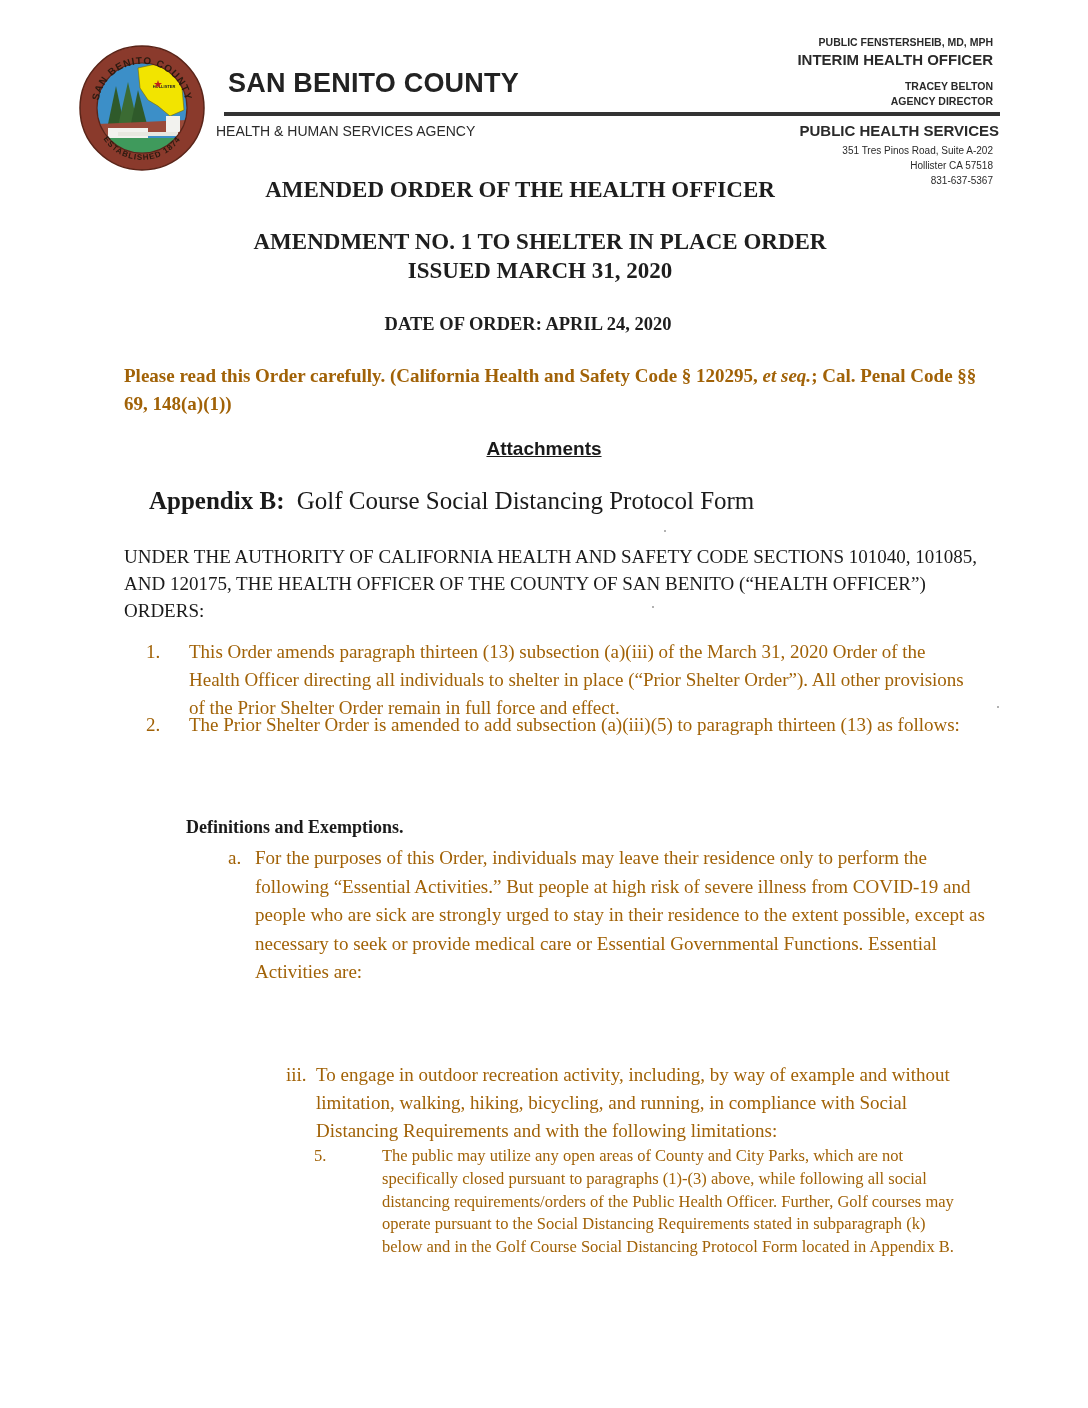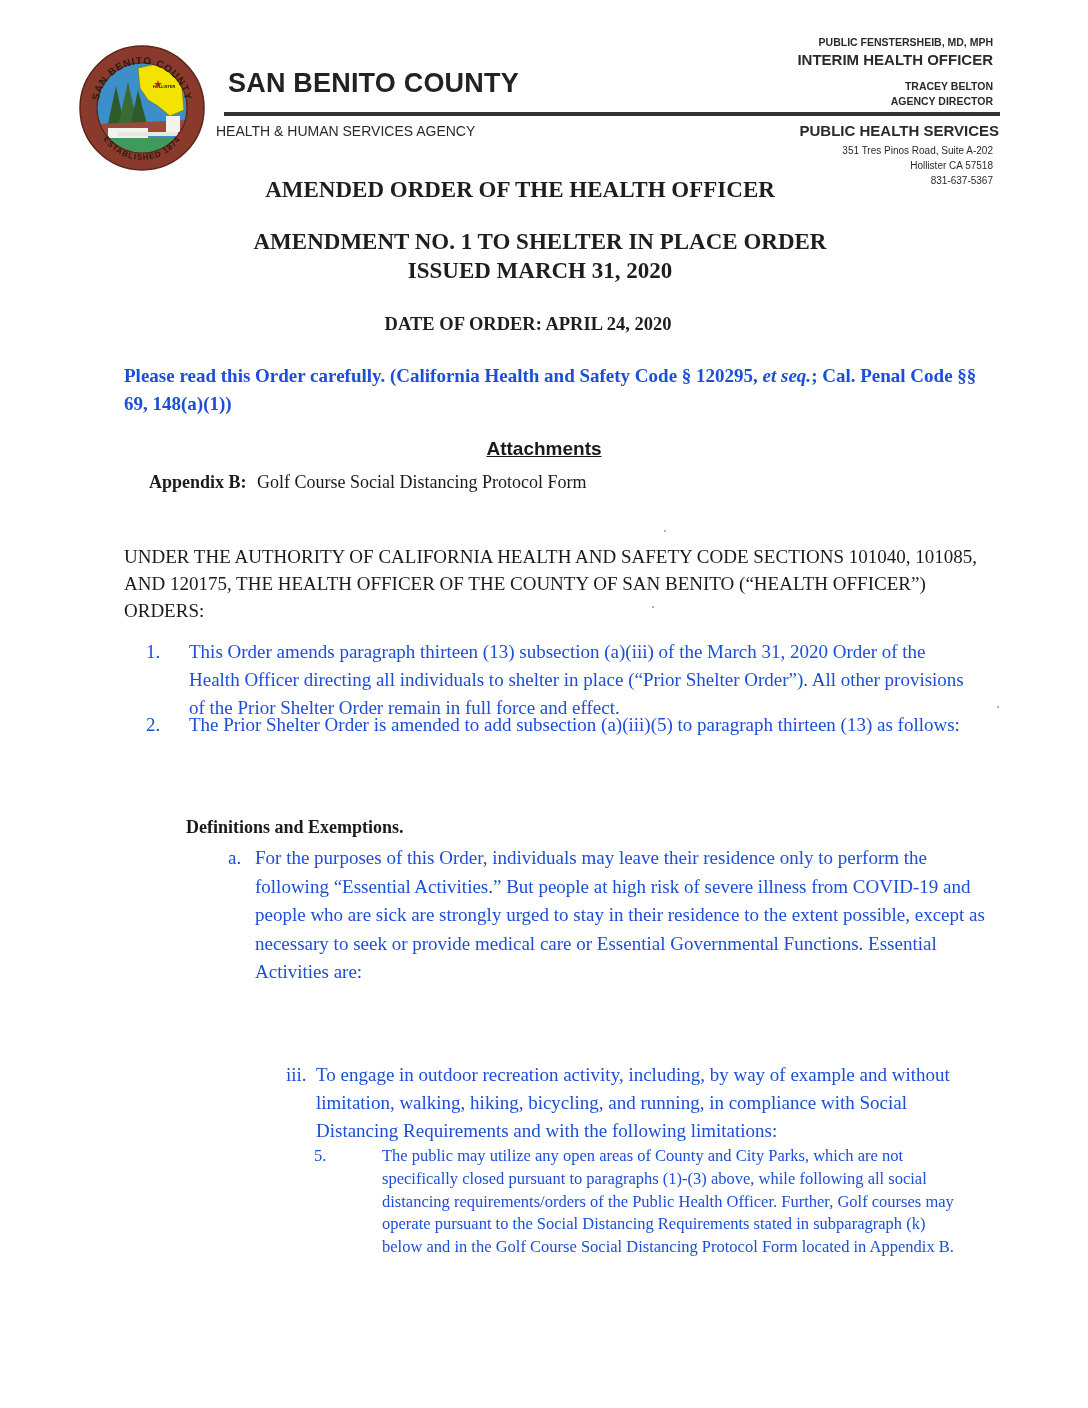--- a/index.html
+++ b/index.html
@@ -24,24 +24,24 @@
   #dept-phone { top: 175px; font-size: 10px; }
 
   
   .title { left: 0; width: 1088px; text-align: center; font-weight: bold; color: #1e1e1e; }
   #title-1 { top: 177px; font-size: 23px; left: -24px; }
   #title-2 { top: 229px; font-size: 23px; left: -4px; }
   #title-3 { top: 258px; font-size: 23px; left: -4px; }
   #title-4 { top: 314px; font-size: 18.5px; left: -16px; }
 
   
-  .para { font-size: 19px; line-height: 28px; color: #1d4ed8; }
+  .para { font-size: 19px; line-height: 28px; color: #a16207; }
   #notice { left: 124px; top: 362px; width: 860px; font-weight: bold; }
   #attachments { left: 0; width: 1088px; text-align: center; top: 438px; font-size: 19px; font-weight: bold; text-decoration: underline; }
-  #appendix { left: 149px; top: 472px; font-size: 18px; }
+  #appendix { left: 149px; top: 487px; font-size: 25px; }
   #appendix b { margin-right: 6px; }
   #authority { left: 124px; top: 543px; width: 870px; font-size: 19px; line-height: 27px; }
 
   .item { left: 146px; width: 820px; }
   .item-num { position: absolute; left: 0; top: 0; }
   .item-text { margin-left: 43px; }
   #item-1 { top: 638px; }
   #item-2 { top: 711px; }
 
   #defs-head { left: 186px; top: 817px; font-size: 18px; font-weight: bold; }

